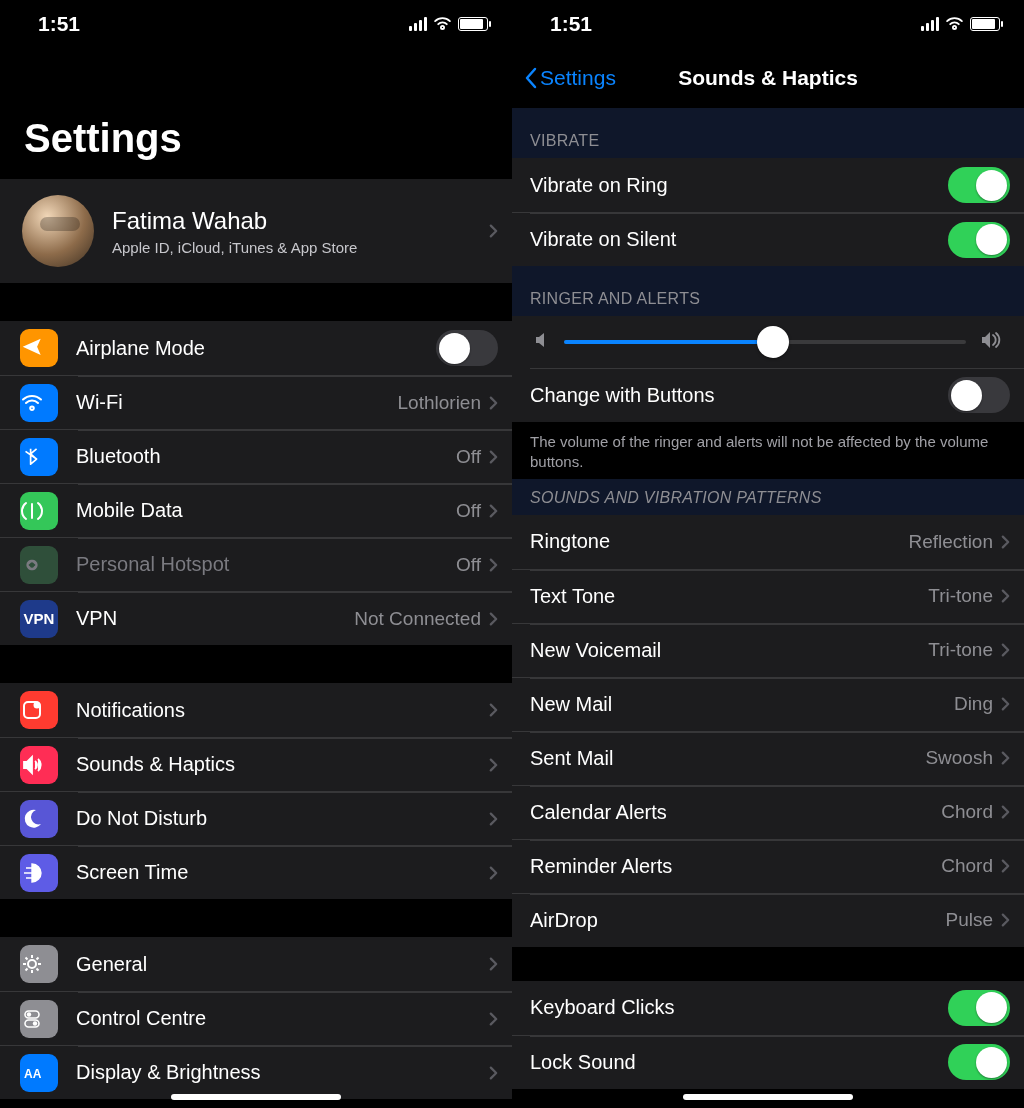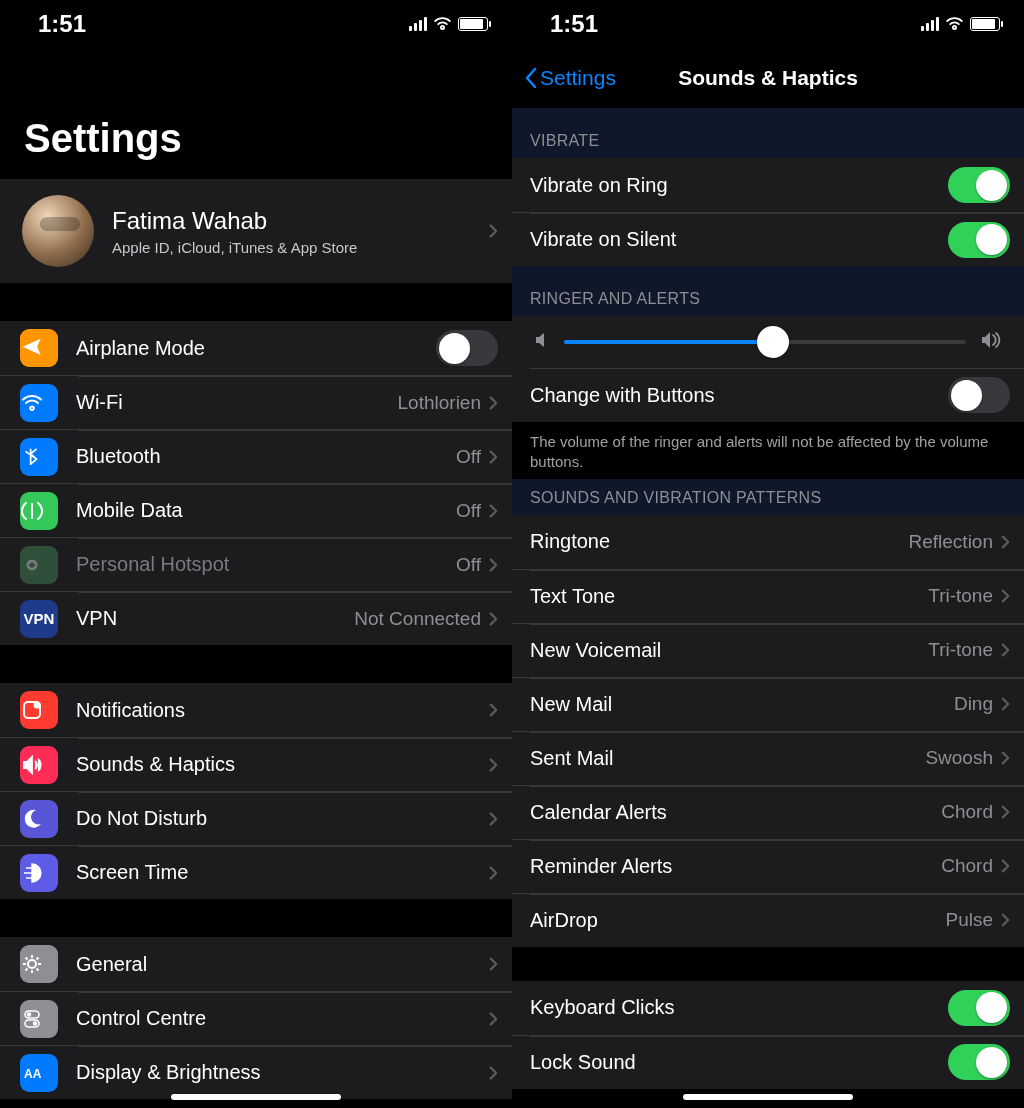--- a/index.html
+++ b/index.html
@@ -21,21 +21,21 @@
     flex-direction: column;
   }
   
   .status-bar {
     height: 48px;
     display: flex;
     align-items: center;
     justify-content: space-between;
     padding: 0 24px 0 38px;
     font-weight: 600;
-    font-size: 24px;
+    font-size: 21px;
   }
   .status-icons {
     display: flex;
     align-items: center;
     gap: 6px;
   }
   .signal-bars { display:flex; align-items:flex-end; gap:2px; }
   .bar { width:3px; background:#fff; border-radius:1px; }
   .b1{height:5px}.b2{height:8px}.b3{height:11px}.b4{height:14px}
   .wifi-glyph { font-size:17px; line-height:1; }
@@ -56,21 +56,21 @@
   .nav-title { position:absolute; left:0; right:0; text-align:center; font-size:21px; font-weight:600; pointer-events:none; }
   
   .section {
     background:#1c1c1e;
   }
   .section-gap { height:38px; background:#000; }
   .section-header {
     font-size:16px; color:#8e8e93; letter-spacing:0.3px;
     padding:24px 18px 8px 18px; background:#0f172a;
   }
-  .section-header.tight { padding-top:10px; }
+  .section-header.tight { padding-top:10px;font-style:italic; }
   .footer-note {
     font-size:15px; color:#a0a0a6; padding:10px 18px 6px 18px; background:#000; line-height:1.35;
   }
   .row {
     display:flex; align-items:center; min-height:54px;
     padding-right:14px;
   }
   .row.with-icon { padding-left:20px; }
   .row.plain { padding-left:18px; }
   .rows-inset .row + .row { border-top:1px solid rgba(255,255,255,0.12); margin-left:78px; }

